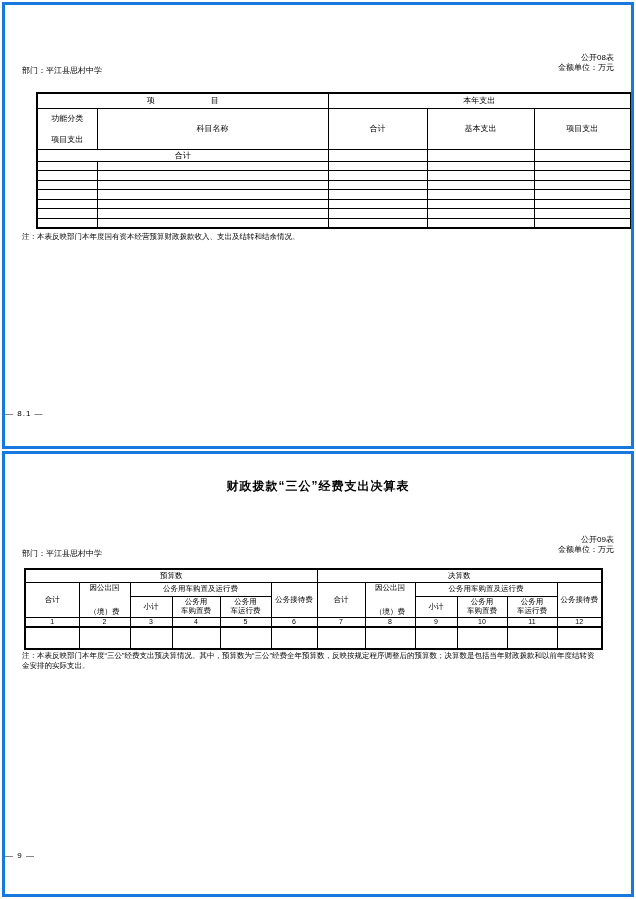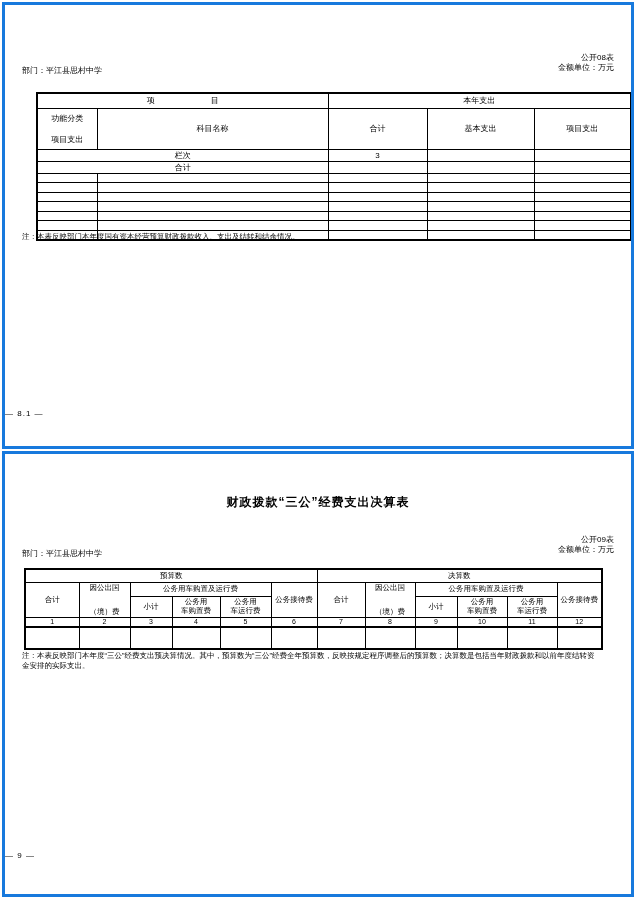--- a/index.html
+++ b/index.html
@@ -6,21 +6,21 @@
   html,body { width:636px; background:#fff; color:#000;
     font-family:"Liberation Sans", sans-serif; }
   .page { position:relative; width:632px; margin:2px auto 0 auto;
     border:3px solid #1779dd; background:#fff; overflow:hidden; }
   .page1 { height:447px; }
   .page2 { height:446px; margin-top:2px; }
 
   .doc-title { text-align:center; font-weight:bold; font-size:12px;
     letter-spacing:1px; }
   .page1 .doc-title { padding-top:29px; }
-  .page2 .doc-title { padding-top:40px; }
+  .page2 .doc-title { padding-top:24px; }
 
   .meta { position:absolute; right:17px; text-align:right; font-size:8px;
     line-height:10px; }
   .page1 .meta { top:48px; }
   .page2 .meta { top:81px; }
   .dept { position:absolute; left:17px; font-size:8px; }
   .page1 .dept { top:60px; }
   .page2 .dept { top:94px; }
 
   table { position:absolute; border-collapse:collapse; table-layout:fixed;
@@ -84,26 +84,20 @@
       </tr>
       <tr class="r-h2">
         <td class="func">
           <div class="l1">功能分类</div>
           <div class="l2">项目支出</div>
         </td>
         <td>科目名称</td>
         <td>合计</td>
         <td>基本支出</td>
         <td>项目支出</td>
-      </tr>
-      <tr class="r-s">
-        <td colspan="2">栏次</td>
-        <td>3</td>
-        <td></td>
-        <td></td>
       </tr>
       <tr class="r-s2">
         <td colspan="2">合计</td>
         <td></td>
         <td></td>
         <td></td>
       </tr>
     </tbody>
     <tbody class="fill">
         <tr>

